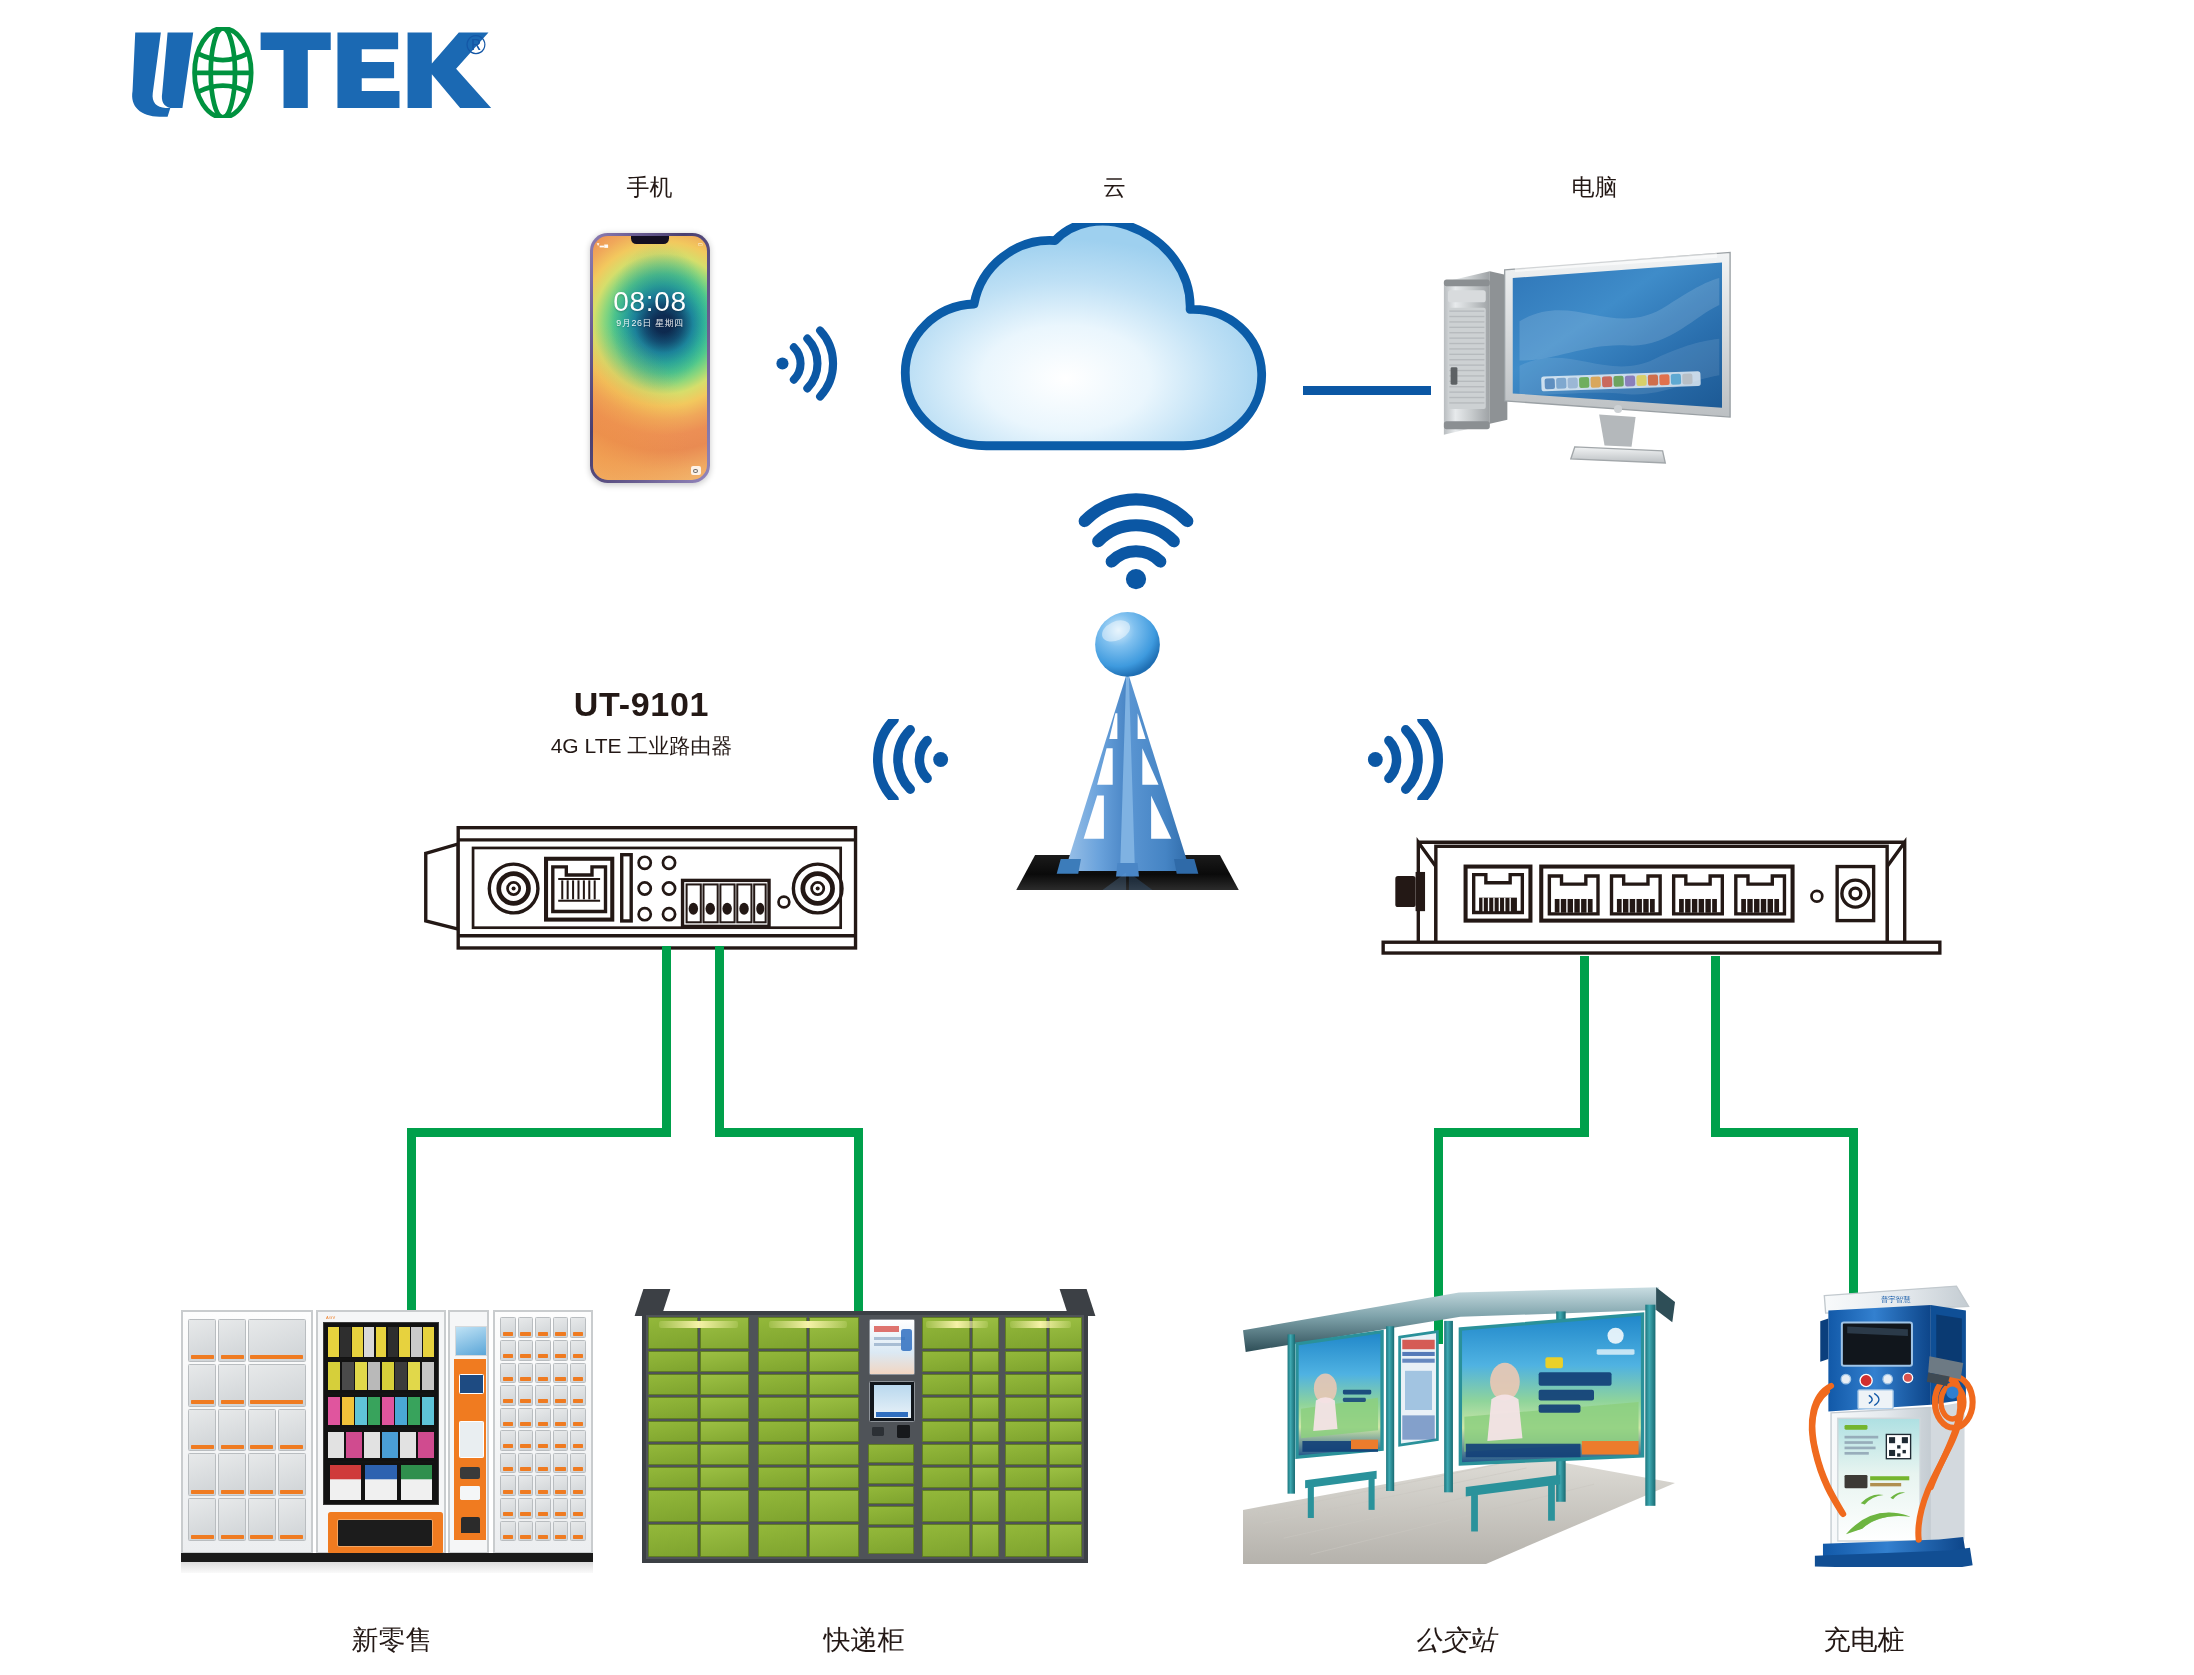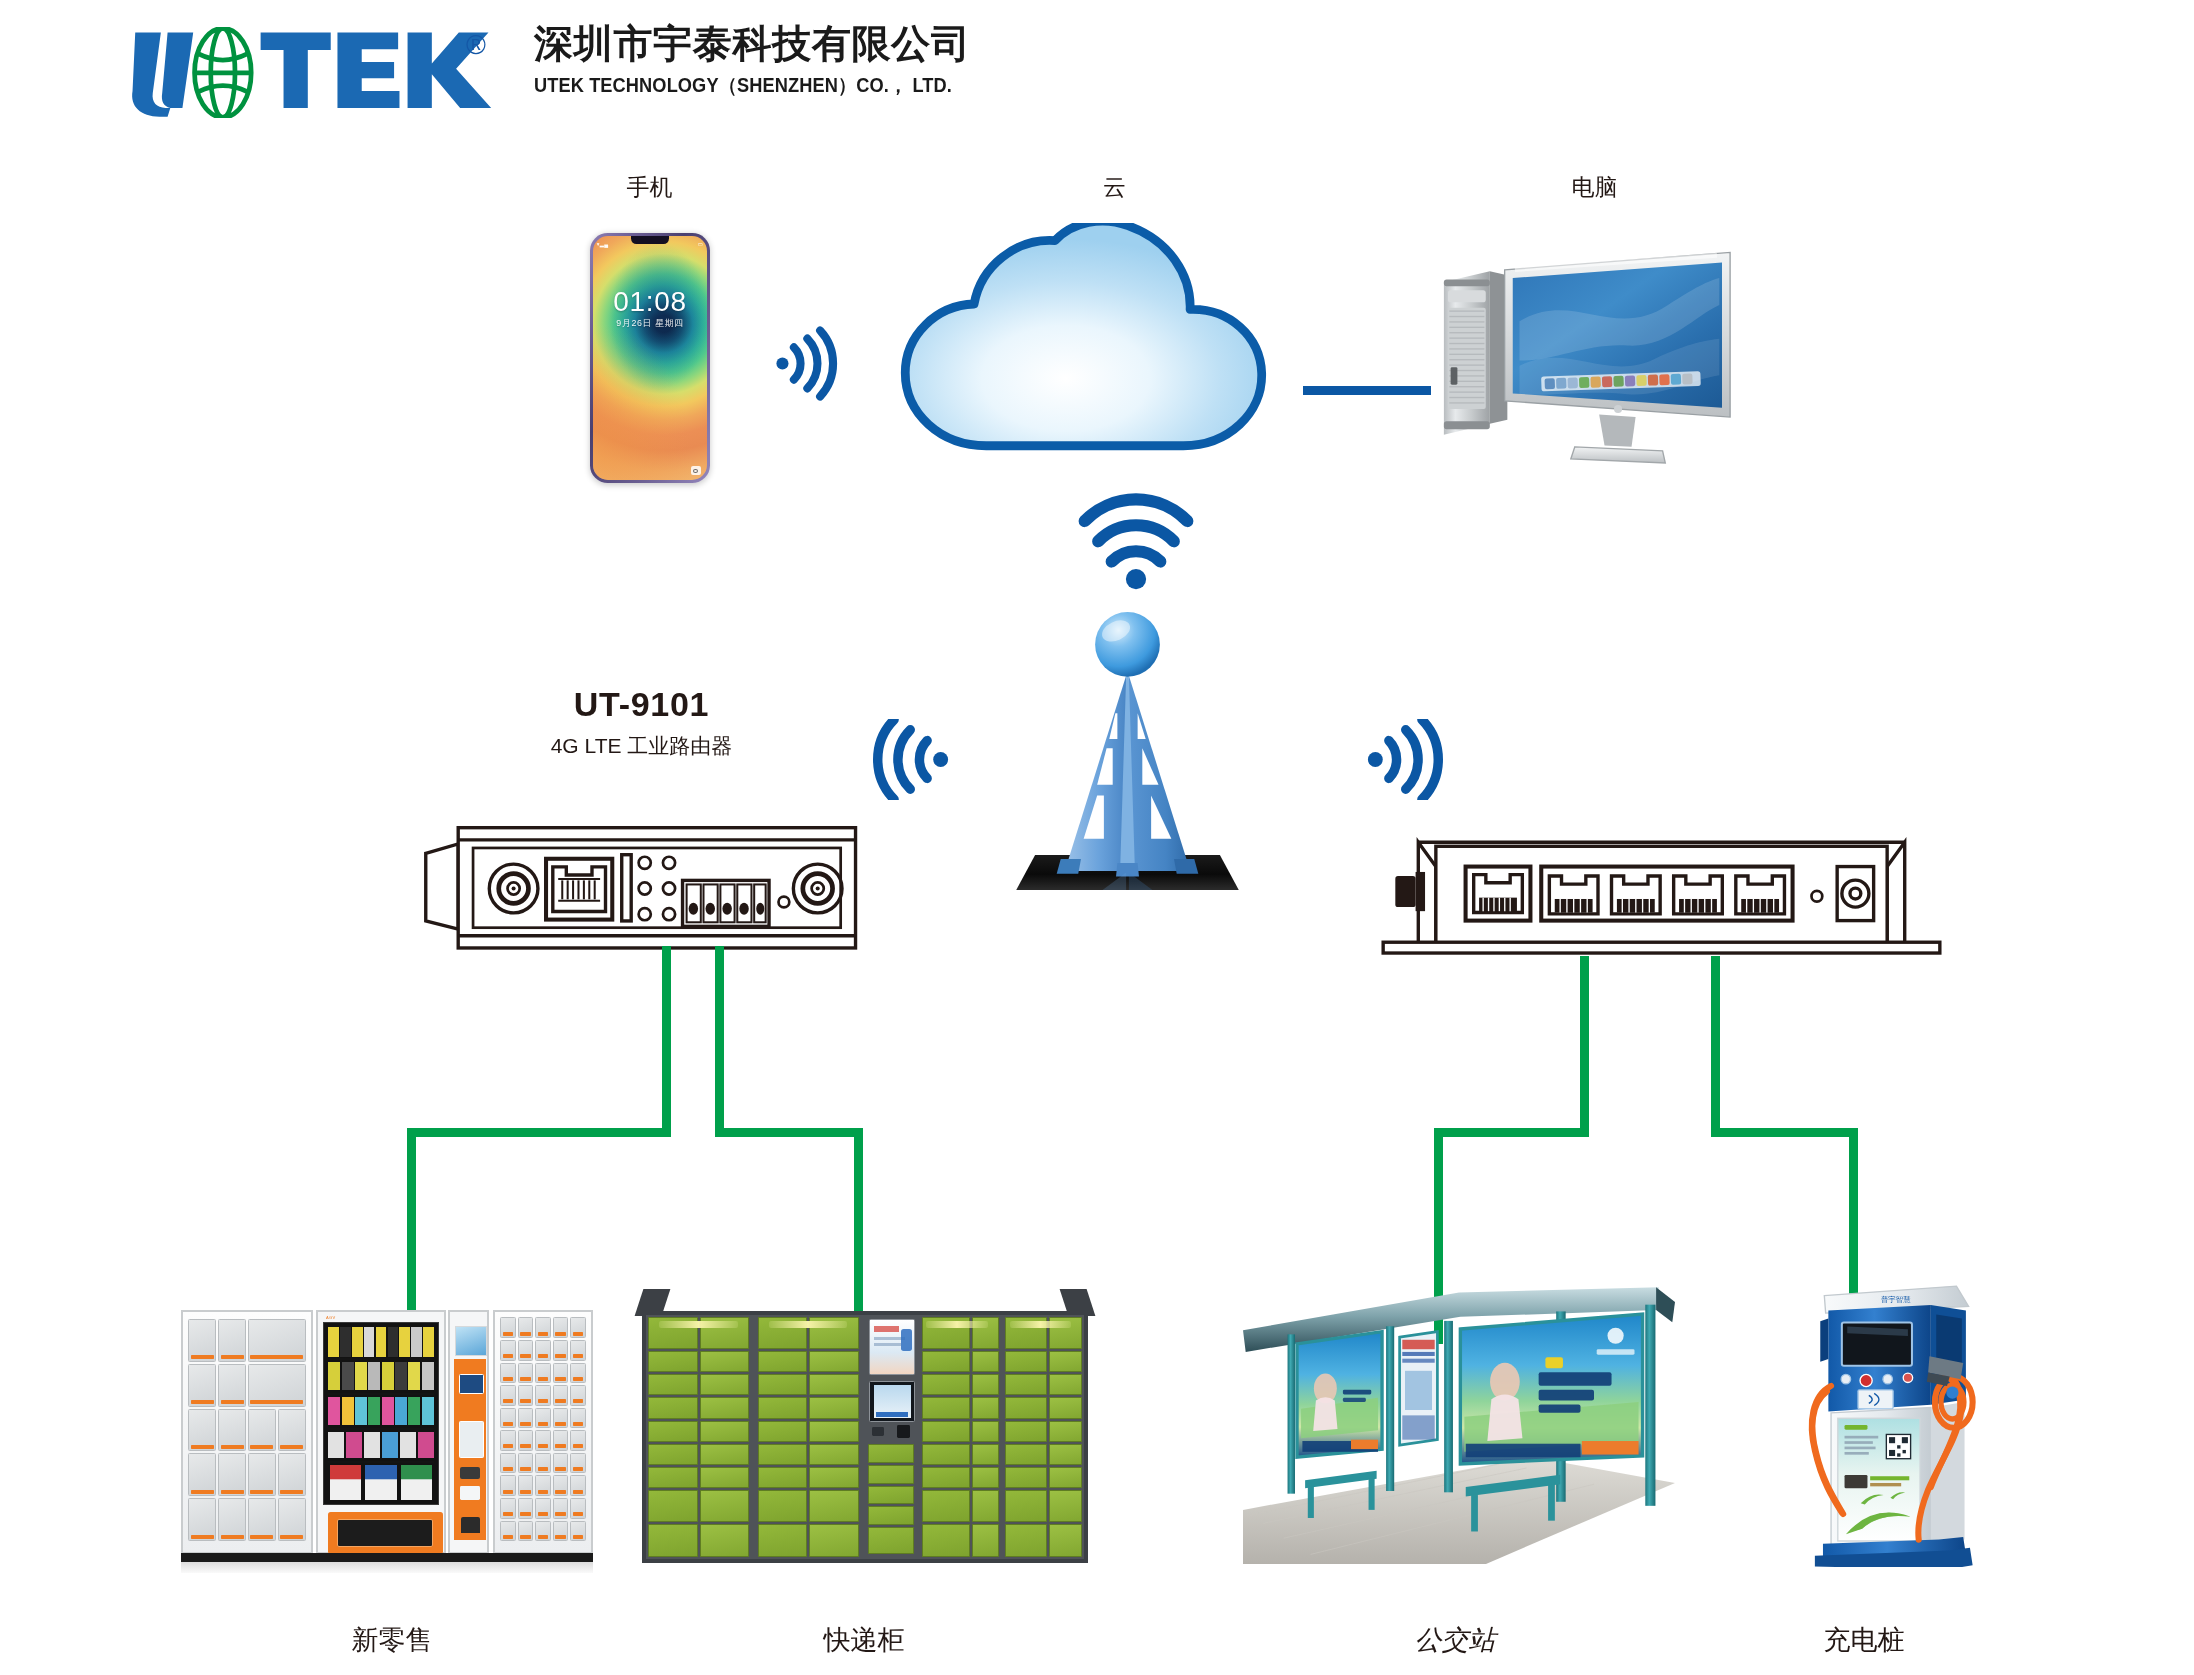--- a/index.html
+++ b/index.html
@@ -187,40 +187,36 @@
 
         <path d="M310 8 L400 8 L400 33 L346 33 L346 52 L394 52 L394 76 L346 76
                  L346 95 L402 95 L402 120 L310 120 Z" fill="#1B69B3"></path>
 
         <path d="M414 8 L450 8 L450 54 L490 8 L534 8 L486 62 L538 120 L492 120
                  L450 70 L450 120 L414 120 Z" fill="#1B69B3"></path>
       </svg>
       <span id="logo-reg">®</span>
     </div>
 
-    <div class="abs" id="company-names">
-      <div id="company-cn">深圳市宇泰科技有限公司</div>
-      <div id="company-en">UTEK TECHNOLOGY（SHENZHEN）CO.， LTD.</div>
-    </div>
 
   </div>
 
   <div class="abs node-label" style="left:548px;top:172px;width:203px;">手机</div>
   <div class="abs node-label" style="left:1013px;top:172px;width:203px;">云</div>
   <div class="abs node-label" style="left:1493px;top:172px;width:203px;font-family:Liberation Serif, serif;">电脑</div>
 
   <div class="abs" id="phone">
     <div class="phone-body">
       <div class="phone-screen"></div>
       <div class="phone-notch"></div>
       <div class="phone-statusbar">
         <span class="sb-left">▾▂▄</span>
         <span class="sb-right">▭</span>
       </div>
-      <div class="phone-time">01:08</div>
+      <div class="phone-time">08:08</div>
       <div class="phone-date">9月26日 星期四</div>
       <div class="phone-cam"></div>
     </div>
   </div>
 
   <div class="abs wifi-icon" style="left:769px;top:323px;width:74px;height:81px;">
     <svg viewBox="0 0 110 120" width="74" height="81" xmlns="http://www.w3.org/2000/svg">
       <g transform="rotate(90 55 60)" fill="none" stroke="#0B57A4" stroke-linecap="round">
         <circle cx="55" cy="95" r="9" fill="#0B57A4" stroke="none"></circle>
         <path d="M31 78 A34 34 0 0 1 79 78" stroke-width="12"></path>

